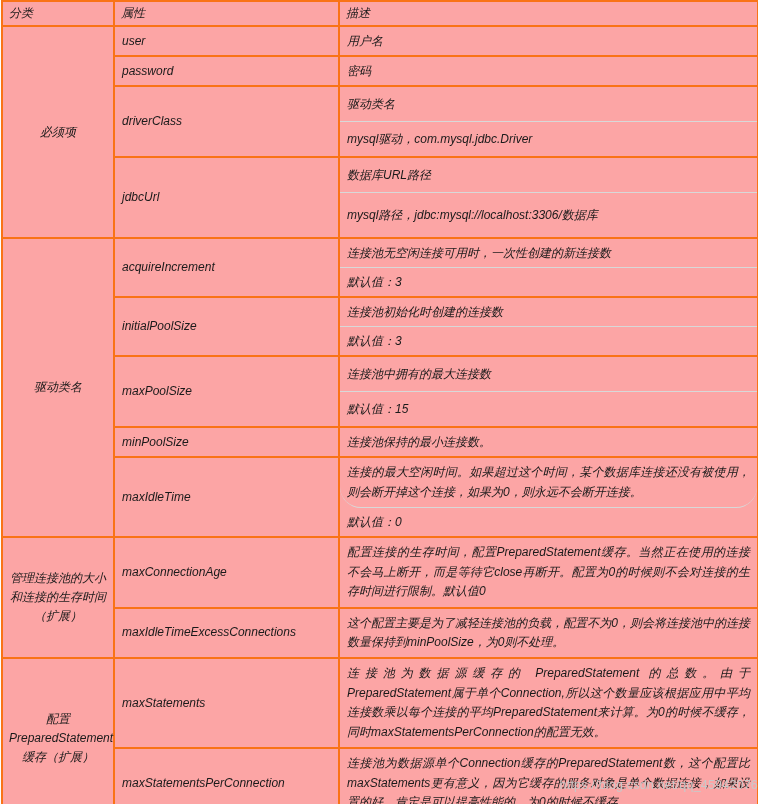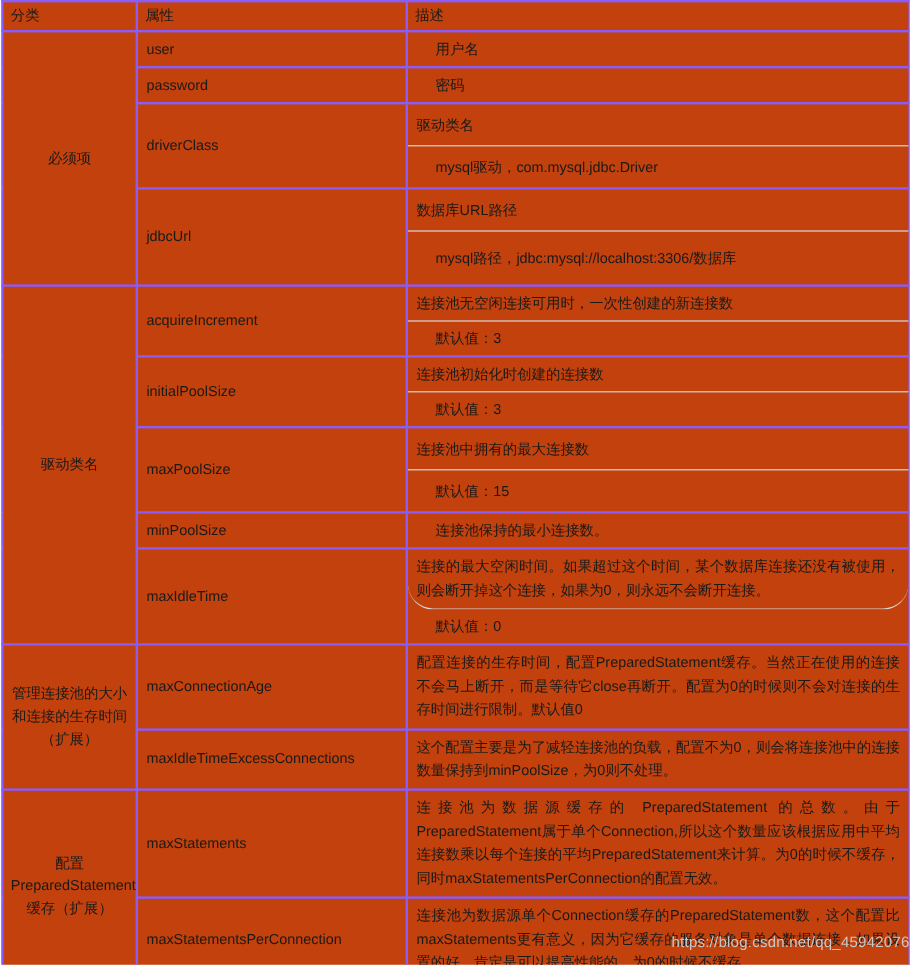--- a/index.html
+++ b/index.html
@@ -27,24 +27,25 @@
     border-collapse: collapse;
     table-layout: fixed;
     font-size: 12px;
   }
 
   col.c-cat  { width: 112px; }
   col.c-prop { width: 225px; }
   col.c-desc { width: 419px; }
 
   table.cfg td {
-    border: 2px solid #8b5cf6;
+    border: 2px solid #f97316;
     vertical-align: middle;
     padding: 0;
-    background: #c2410c;
+    background: #fca5a5;
+    font-style: italic;
   }
 
   
   .hdr {
     height: 25px;
   }
   .hdr .cell-pad { padding: 3px 6px; }
 
   .cell-pad {
     padding: 5px 7px;
@@ -71,21 +72,20 @@
     flex-direction: column;
     width: 100%;
   }
   .desc-line {
     padding: 5px 7px;
     line-height: 1.5;
     border-bottom: 1px solid #d8d8d8;
   }
   .desc-line:last-child {
     border-bottom: none;
-    margin-left: 16px;
   }
   .desc-line.nb { border-bottom: none; }
 
   .pad-lg { padding-top: 13px; padding-bottom: 13px; }
   .pad-md { padding-top: 8px;  padding-bottom: 8px; }
 
   
   .desc-para {
     padding: 5px 7px;
     line-height: 1.62;

